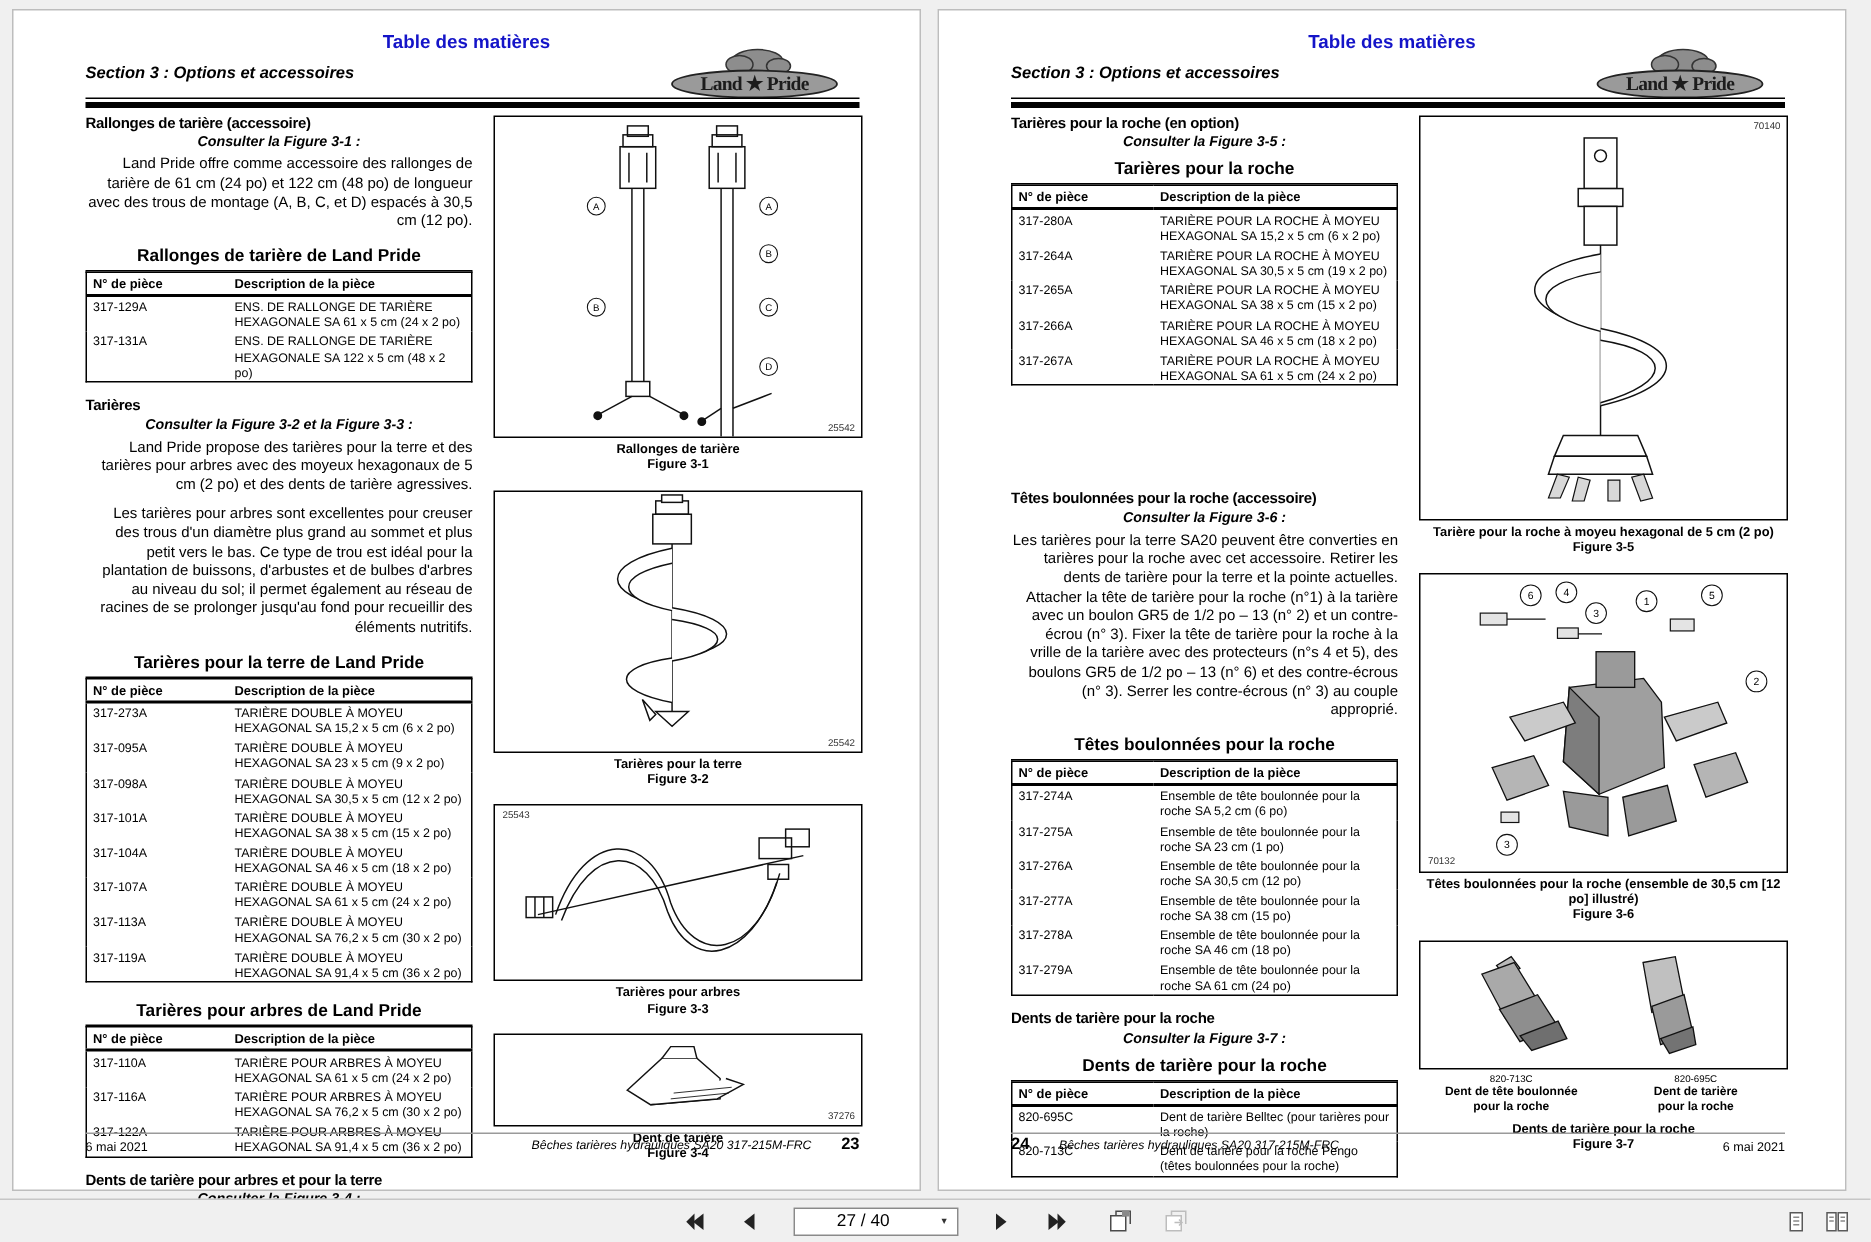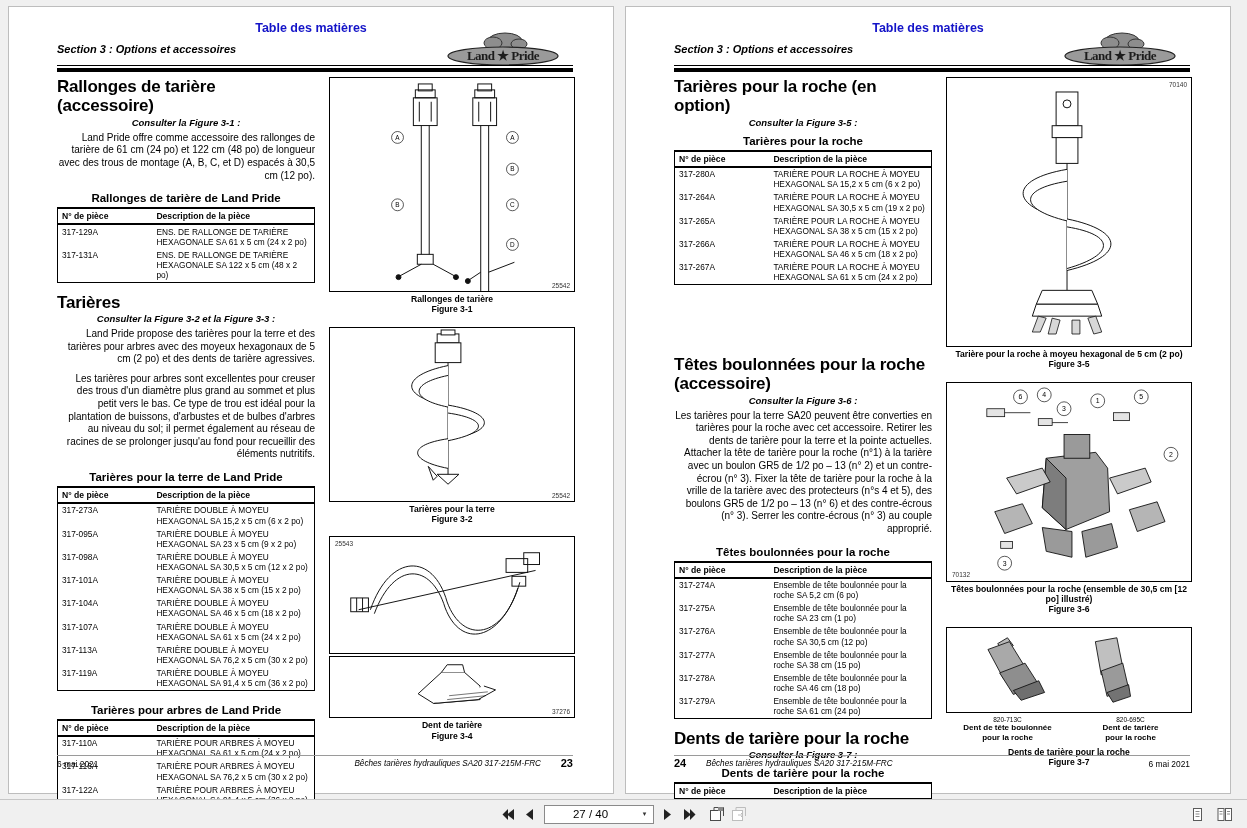--- a/index.html
+++ b/index.html
@@ -30,21 +30,21 @@
   }
   .logo{position:absolute;top:25px;right:40px;width:140px;height:34px;}
   .rule-thin{position:absolute;left:48px;right:40px;top:58px;height:1px;background:#000;}
   .rule-thick{position:absolute;left:48px;right:40px;top:61px;height:4px;background:#000;}
 
   
   .col-left{position:absolute;left:48px;top:70px;width:258px;}
   .col-right{position:absolute;left:320px;top:70px;width:246px;}
 
   h2.sec{
-    font-size:17px;font-weight:bold;margin:0 0 1px 0;color:#000;
+    font-size:10px;font-weight:bold;margin:0 0 1px 0;color:#000;
     letter-spacing:-0.2px;line-height:1.14;
   }
   .consult{font-size:9.5px;font-style:italic;font-weight:bold;margin:0 0 4px 0;text-align:center;}
   p.body{font-size:10px;line-height:1.26;margin:0 0 7px 0;text-align:right;}
 
   
   table.parts{
     width:100%;border-collapse:collapse;border:1.4px solid #000;
     margin:0 0 10px 0;background:#fff;table-layout:fixed;
   }
@@ -85,21 +85,21 @@
   .f-title-right{position:absolute;left:32px;top:4px;font-size:8.2px;font-style:italic;}
 
   
   .toolbar{
     position:absolute;left:0;bottom:0;width:1247px;height:28px;
     background:#f0f0f0;border-top:1px solid #c6c6c6;
     display:flex;align-items:center;
   }
   .tb-center{
     position:absolute;left:50%;transform:translateX(-50%);
-    display:flex;align-items:center;gap:5px;
+    display:flex;align-items:center;gap:20px;
   }
   .tb-btn{
     width:17px;height:17px;display:flex;align-items:center;justify-content:center;
     cursor:pointer;
   }
   .pagebox{
     display:flex;align-items:center;width:110px;height:19px;background:#fff;
     border:1px solid #8a8a8a;box-sizing:border-box;position:relative;
   }
   .pagebox .val{flex:1;text-align:center;font-size:11.5px;color:#000;}
@@ -325,20 +325,24 @@
               <path d="M44 78 C 64 24, 102 26, 116 72 C 132 114, 172 106, 190 52"></path>
               <rect x="178" y="22" width="22" height="14"></rect>
               <rect x="196" y="16" width="16" height="12"></rect>
               <rect x="184" y="40" width="14" height="10"></rect>
               <rect x="20" y="62" width="18" height="14"></rect>
               <line x1="26" y1="62" x2="26" y2="76"></line>
                 <line x1="32" y1="62" x2="32" y2="76"></line>
             </g>
           </svg>
           <div class="fignum" style="left:5px;top:3px;">25543</div>
+        </div>
+        <div class="figcap">
+          <span>Tarières pour arbres</span><br>
+          <span>Figure 3-3</span>
         </div>
 
         <div class="figbox" style="height:62px;">
           <svg viewBox="0 0 246 62" width="100%" height="100%">
             <g stroke="#111" fill="#fff" stroke-width="1">
               <path d="M88 38 L 112 16 L 136 16 L 152 30 L 152 44 L 104 48 Z"></path>
               <path d="M112 16 L 118 8 L 134 8 L 136 16"></path>
               <path d="M104 48 L 150 44 L 168 34 L 156 30"></path>
               <path d="M120 40 L 160 36" stroke-width="0.6"></path>
               <path d="M118 44 L 158 40" stroke-width="0.6"></path>

